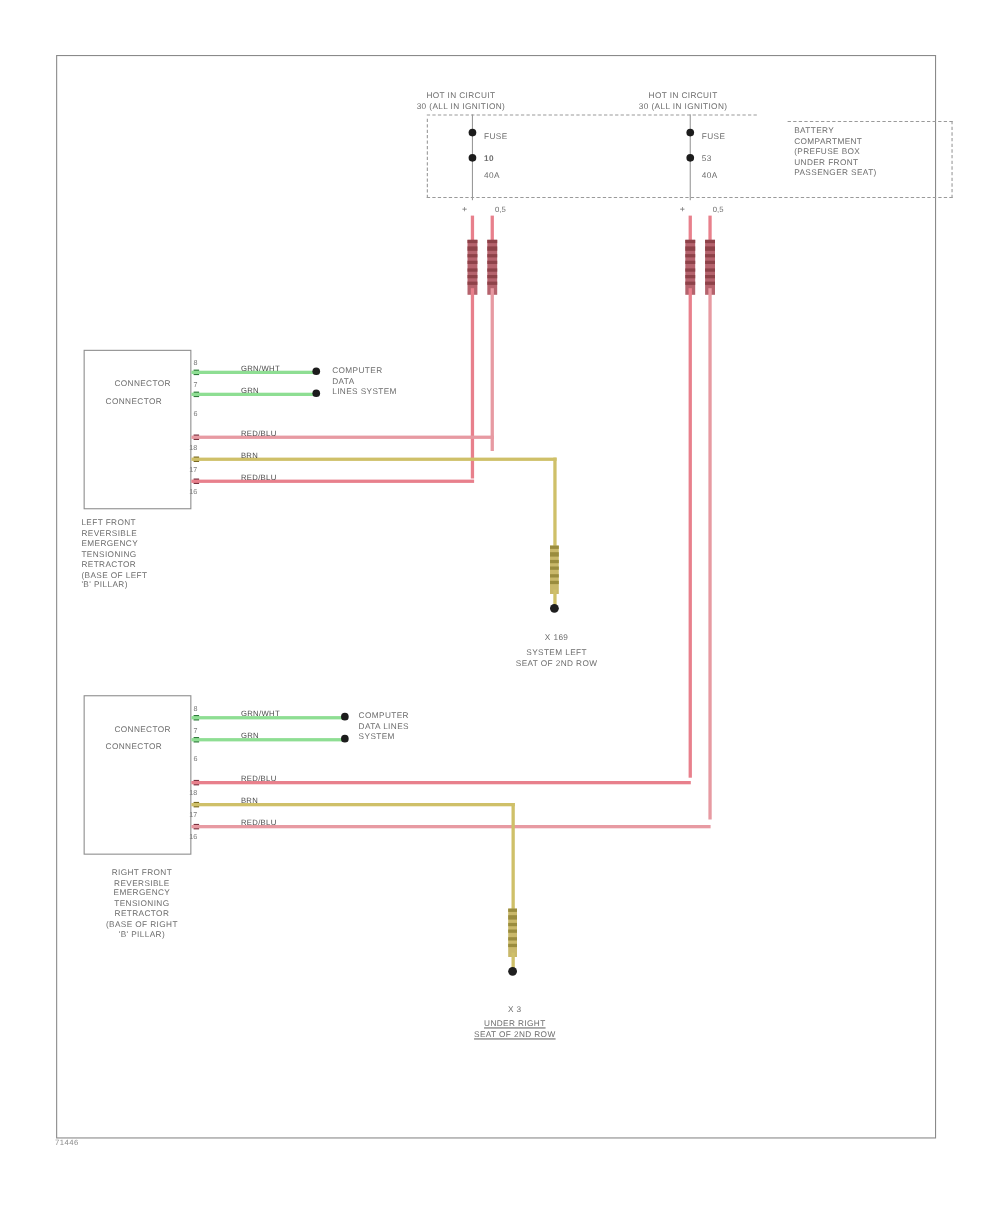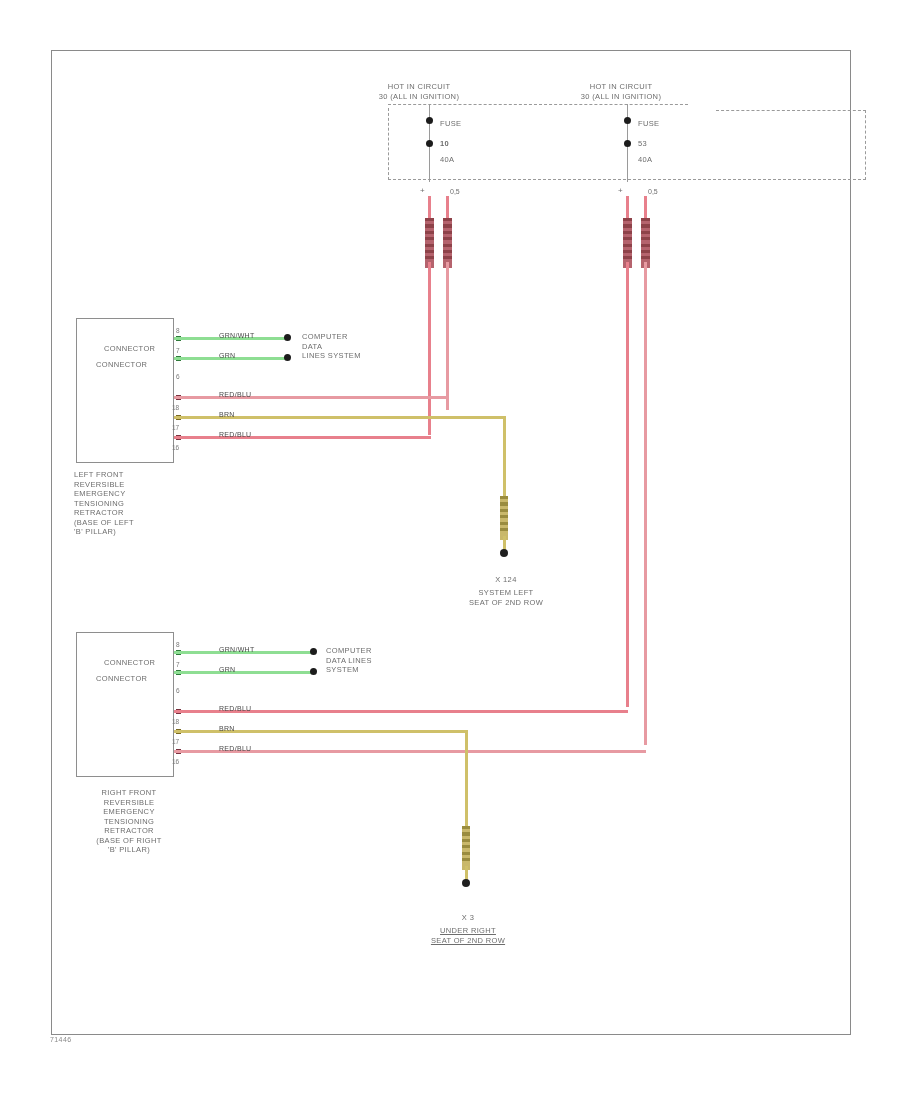--- a/index.html
+++ b/index.html
@@ -63,20 +63,25 @@
   <div class="lbl c" style="left:532px;top:92px;width:146px;">30 (ALL IN IGNITION)</div>
   <div class="wire v" style="left:611px;top:104px;height:78px;background:#9a9a9a;width:1.4px;"></div>
   <div class="dot" style="left:608px;top:117px;"></div>
   <div class="dot" style="left:608px;top:140px;"></div>
   <div class="lbl" style="left:622px;top:119px;">FUSE</div>
   <div class="lbl" style="left:622px;top:139px;">53</div>
   <div class="lbl" style="left:622px;top:155px;">40A</div>
   <div class="plus" style="left:602px;top:186px;">+</div>
   <div class="cnum" style="left:632px;top:188px;">0,5</div>
 
+  <div class="lbl" style="left:706px;top:114px;width:140px;">BATTERY
+COMPARTMENT
+(PREFUSE BOX
+UNDER FRONT
+PASSENGER SEAT)</div>
 
   <div class="wire v red" style="left:412px;top:196px;height:34px;"></div>
   <div class="wire v red" style="left:430px;top:196px;height:34px;"></div>
   <div class="fuselink" style="left:409px;top:218px;height:50px;">
     <div class="seg"></div>
       <div class="seg"></div>
       <div class="seg"></div>
       <div class="seg"></div>
     <div class="seg"></div>
       <div class="seg"></div>
@@ -165,21 +170,21 @@
   <div class="splice" style="left:484px;top:496px;height:44px;">
     <div class="seg"></div>
       <div class="seg"></div>
       <div class="seg"></div>
     <div class="seg"></div>
       <div class="seg"></div>
       <div class="seg"></div>
   </div>
   <div class="wire v yel" style="left:487px;top:536px;height:14px;"></div>
   <div class="gdot" style="left:484px;top:549px;"></div>
-  <div class="lbl c" style="left:420px;top:575px;width:140px;">X 124</div>
+  <div class="lbl c" style="left:420px;top:575px;width:140px;">X 169</div>
   <div class="lbl c" style="left:400px;top:588px;width:180px;">SYSTEM LEFT
 SEAT OF 2ND ROW</div>
 
   <div class="conn-box" style="left:60px;top:632px;width:98px;height:145px;"></div>
   <div class="lbl" style="left:88px;top:658px;width:80px;">CONNECTOR</div>
   <div class="lbl" style="left:80px;top:674px;width:88px;">CONNECTOR</div>
   <div class="lbl" style="left:58px;top:788px;width:110px;text-align:center;">RIGHT FRONT
 REVERSIBLE
 EMERGENCY
 TENSIONING

